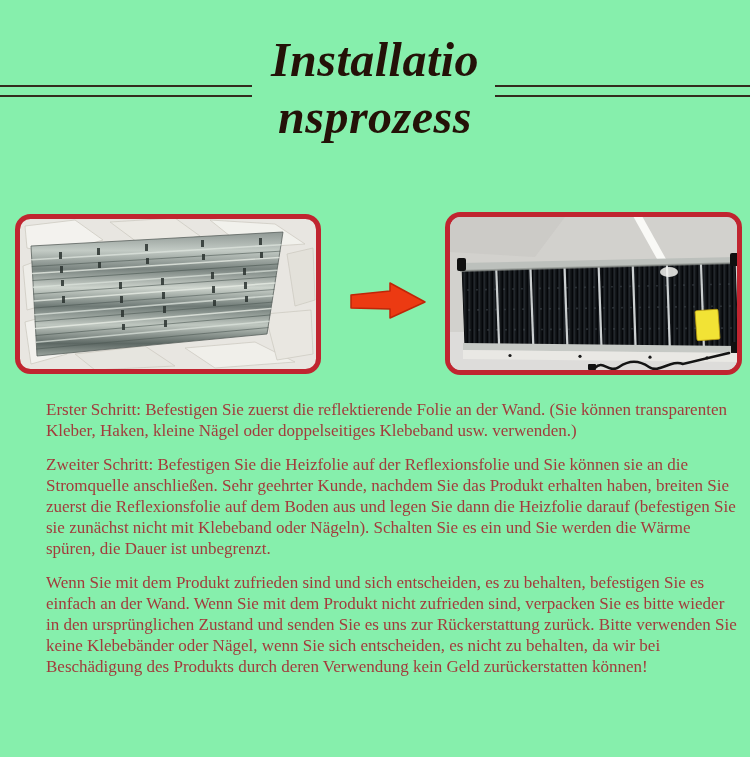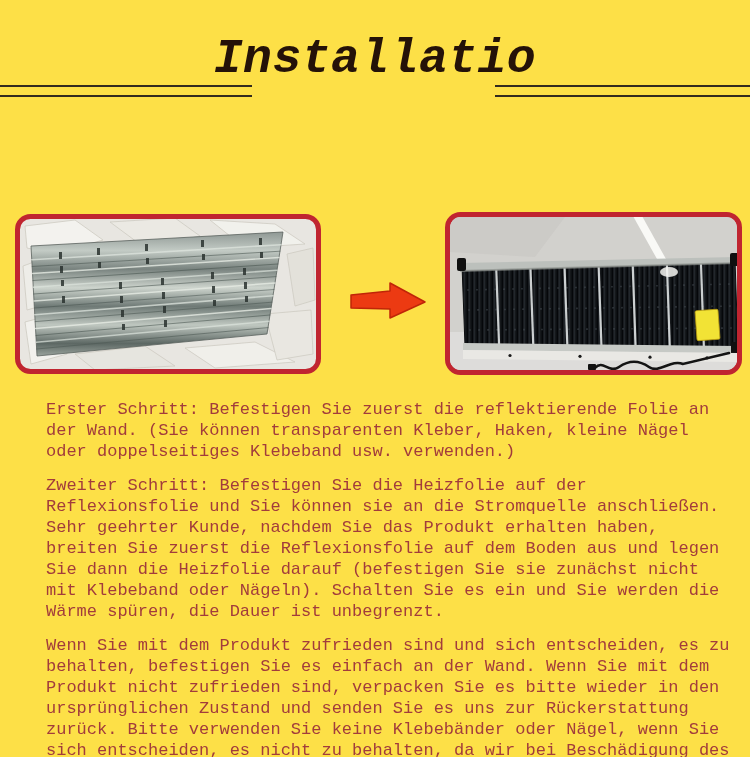--- a/index.html
+++ b/index.html
@@ -1,19 +1,19 @@
 <!DOCTYPE html>
 <html><head>
 <meta charset="utf-8">
 <style>
   html,body{margin:0;padding:0;}
   .page{
     position:relative; width:750px; height:757px; overflow:hidden;
-    background:#fde047;
-    font-family:Liberation Mono, monospace;
+    background:#86efac;
+    font-family:Liberation Serif, serif;
   }
   
   .title{
     position:absolute; top:31px; left:0; width:750px; text-align:center;
     font-weight:bold; font-style:italic; font-size:48px; line-height:57px;
     color:#241208; letter-spacing:0.5px;
   }
   .rule{
     position:absolute; top:85px; height:8px;
     border-top:2px solid #332b1e; border-bottom:2px solid #332b1e;
@@ -35,20 +35,21 @@
 </style>
 </head>
 <body>
 
 <div class="page">
 
   <div class="rule rule-left"></div>
   <div class="rule rule-right"></div>
   <div class="title">
     <div>Installatio</div>
+    <div>nsprozess</div>
   </div>
 
   <span class="photo photo-left">
     <svg width="306" height="160" viewBox="0 0 306 160">
       <defs>
         <clipPath id="clipL">
             <rect x="5" y="5" width="296" height="150" rx="11"></rect>
           </clipPath>
         <linearGradient id="foilGrad" x1="0" y1="0" x2="0" y2="1">
           <stop offset="0" stop-color="#8f9894"></stop>

